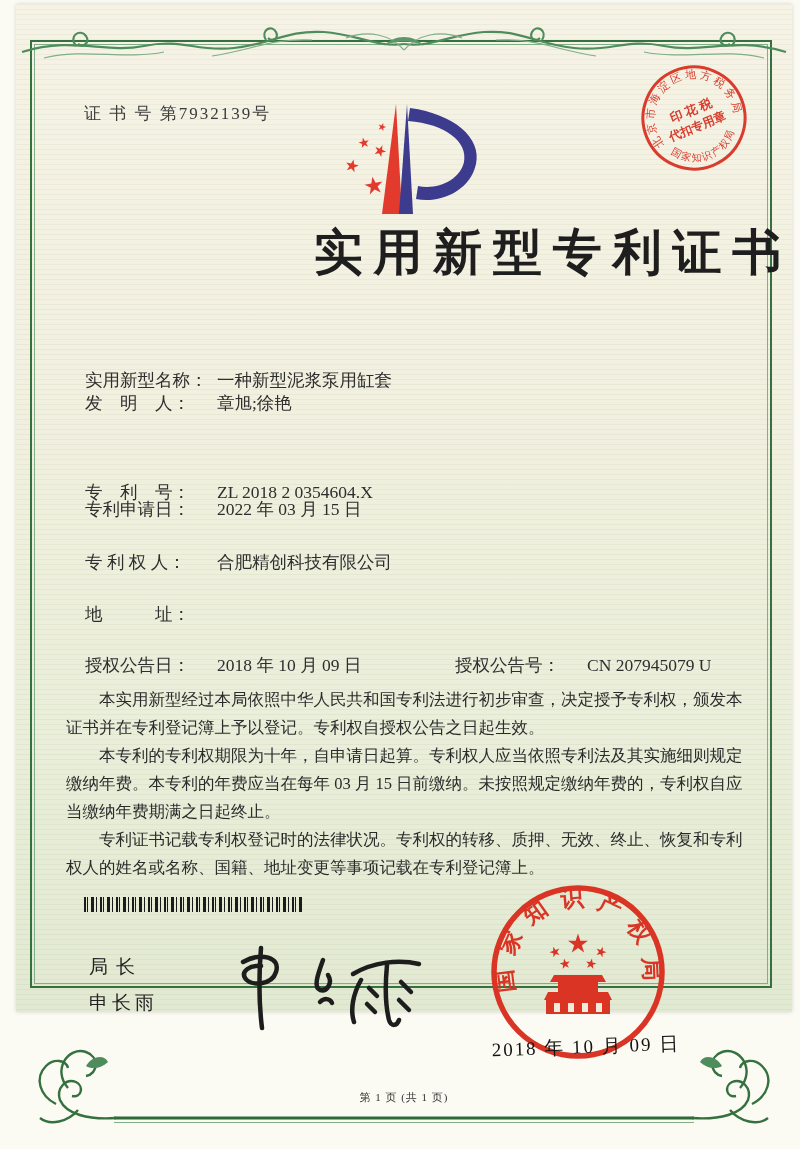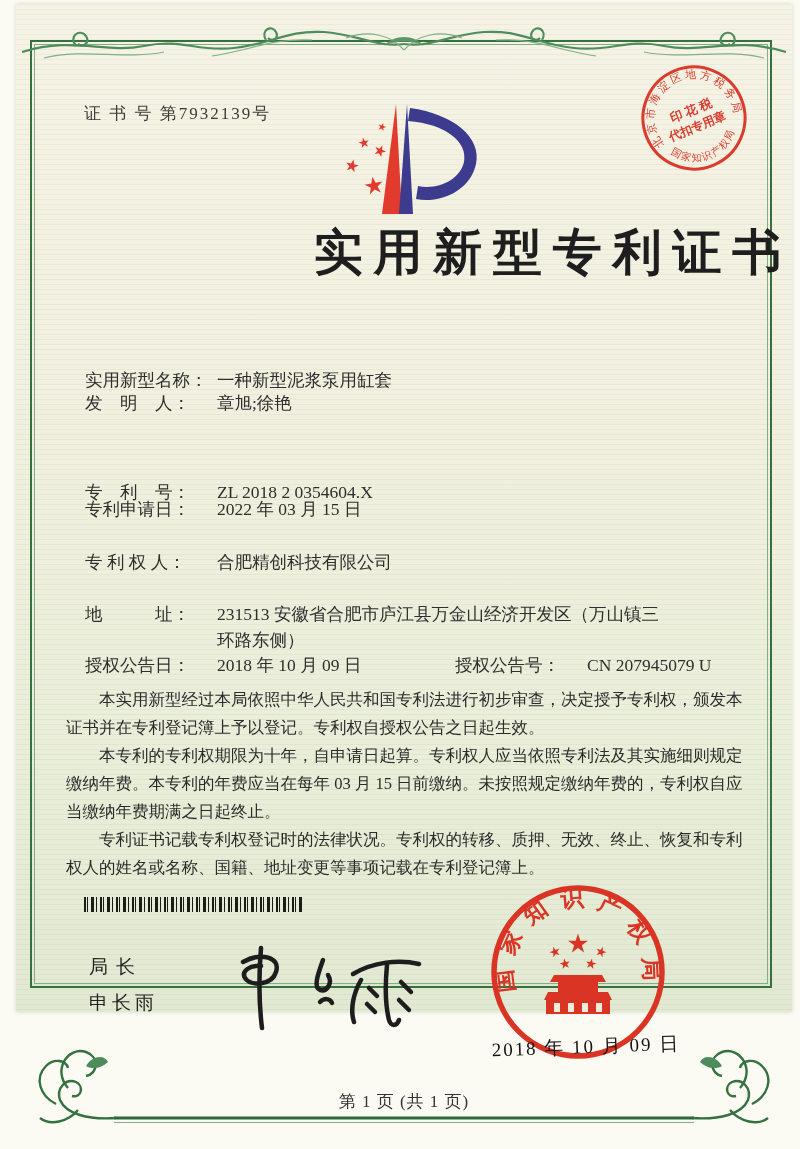--- a/index.html
+++ b/index.html
@@ -37,21 +37,21 @@
       #1b1b1b 0 2px, rgba(0,0,0,0) 2px 3px,
       #1b1b1b 3px 4px, rgba(0,0,0,0) 4px 7px,
       #1b1b1b 7px 10px, rgba(0,0,0,0) 10px 12px,
       #1b1b1b 12px 13px, rgba(0,0,0,0) 13px 16px);}
   .sig-title{left:73px;top:950px;font-size:19px;letter-spacing:8px;color:#222;}
   .sig-name{left:73px;top:986px;font-size:19px;letter-spacing:4px;color:#222;}
   .signature-svg{left:185px;top:928px;}
   .seal-svg{left:462px;top:868px;}
   .seal-date{left:470px;top:1030px;width:200px;text-align:center;font-size:19px;
     letter-spacing:2px;color:#141414;transform:rotate(-2deg);}
-  .footer{left:0;top:1086px;width:100%;text-align:center;font-size:17px;letter-spacing:1px;color:#333;}
+  .footer{left:0;top:1086px;width:100%;text-align:center;font-size:11px;letter-spacing:1px;color:#333;}
   .logo-svg{left:288px;top:96px;}
   .stamp-svg{left:612px;top:48px;}
   .top-ornament{left:0;top:4px;}
   .bottom-decor{left:0;top:1022px;}
   svg text{font-family:"Liberation Serif","DejaVu Serif",serif;}
 </style>
 </head>
 <body>
 
 <div class="page">
@@ -129,21 +129,20 @@
   <div class="abs field-row row-filing">
     <span class="field-label">专利申请日：</span>
     <span class="field-value">2022 年 03 月 15 日</span>
   </div>
   <div class="abs field-row row-patentee">
     <span class="field-label">专 利 权 人：</span>
     <span class="field-value">合肥精创科技有限公司</span>
   </div>
   <div class="abs field-row row-address">
     <span class="field-label">地　　　址：</span>
-    <span class="field-value">231513 安徽省合肥市庐江县万金山经济开发区（万山镇三环路东侧）</span>
   </div>
   <div class="abs field-row row-grant">
     <span class="field-label">授权公告日：</span>
     <span class="field-value">2018 年 10 月 09 日</span>
     <span class="field-label">授权公告号：</span>
     <span class="field-value">CN 207945079 U</span>
   </div>
 
   <div class="abs paragraphs">
     <p>本实用新型经过本局依照中华人民共和国专利法进行初步审查，决定授予专利权，颁发本证书并在专利登记簿上予以登记。专利权自授权公告之日起生效。</p>

